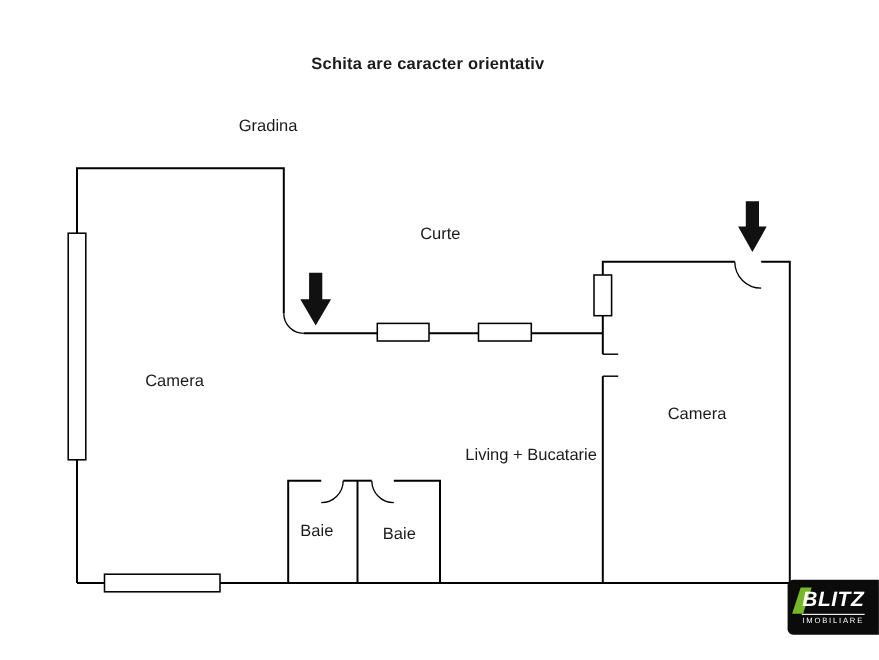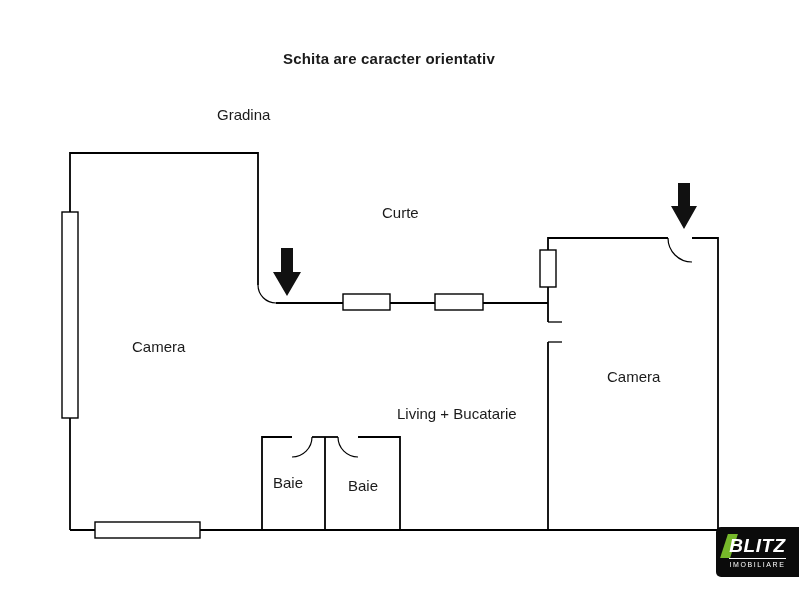--- a/index.html
+++ b/index.html
@@ -16,21 +16,21 @@
     font-size:15px;
     color:#1b1b1b;
     white-space:nowrap;
     font-family:"Liberation Sans","DejaVu Sans",sans-serif;
   }
   .lbl-title{left:283px;top:50px;font-weight:600;letter-spacing:.2px;}
   .lbl-gradina{left:217px;top:106px;}
   .lbl-curte{left:382px;top:204px;}
   .lbl-camera-left{left:132px;top:338px;}
   .lbl-camera-right{left:607px;top:368px;}
-  .lbl-living{left:397px;top:405px;}
+  .lbl-living{left:423px;top:405px;}
   .lbl-baie-left{left:273px;top:474px;}
   .lbl-baie-right{left:348px;top:477px;}
 
   .logo{
     position:absolute;left:716px;top:527px;width:83px;height:50px;
     background:#0b0b0b;border-radius:5px 0 0 5px;
     display:flex;flex-direction:column;align-items:center;justify-content:center;
     overflow:hidden;
   }
   .logo-stripe{

